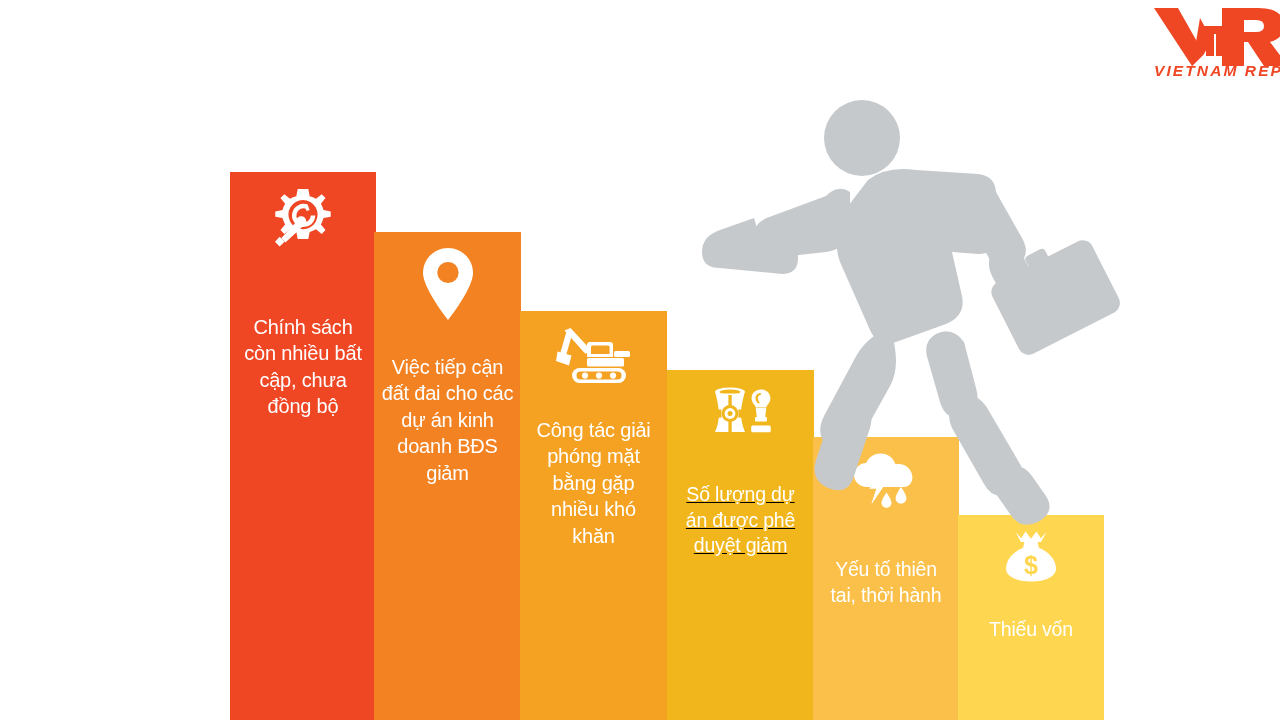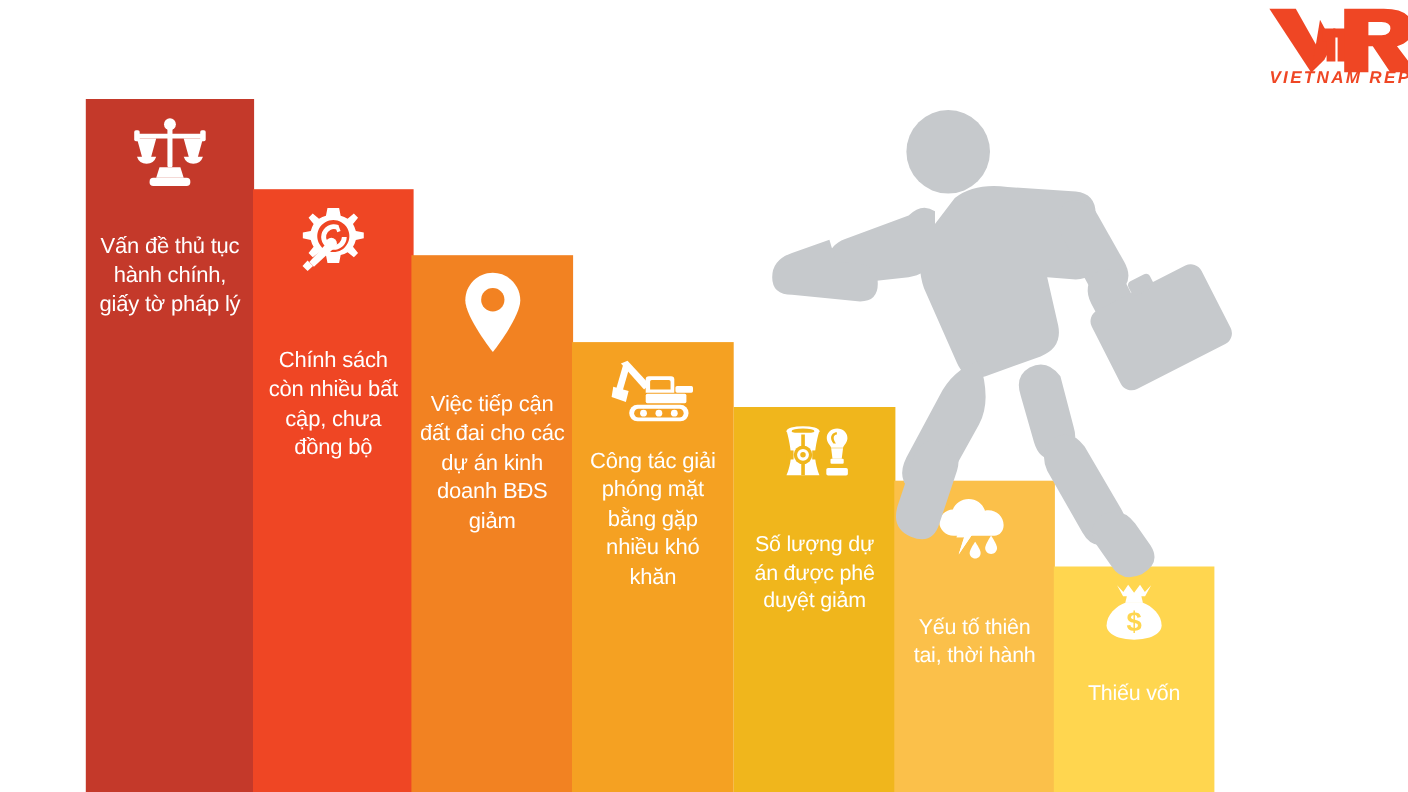--- a/index.html
+++ b/index.html
@@ -82,40 +82,20 @@
   .bar.b4 .bar-label { font-size: 20px; }
   .bar.b5 .bar-label { font-size: 19.5px; }
   .bar.b6 .bar-label { font-size: 19.5px; }
   .bar.b7 .bar-label { font-size: 19.5px; }
 </style>
 </head>
 <body>
 
 <div id="stage">
 
-  <div class="bar b1" style="left:78px; top:90px; width:153px; height:630px; background:#c4392a;">
-    <span class="bar-icon">
-      <svg width="76" height="70" viewBox="0 0 76 70" fill="#ffffff">
-        <rect x="35.2" y="6" width="4.6" height="42" rx="1"></rect>
-        <circle cx="37.5" cy="9" r="5.4"></circle>
-        <rect x="6" y="17.5" width="63" height="4.4" rx="2.2"></rect>
-        <rect x="5" y="14.5" width="5" height="10" rx="1.6"></rect>
-        <rect x="65" y="14.5" width="5" height="10" rx="1.6"></rect>
-        <path d="M7.5 22 L25 22 L20 40 Q16.2 43.5 12.5 40 Z"></path>
-        <path d="M7.5 38.5 A9.2 9.2 0 0 0 25 38.5 Z"></path>
-        <path d="M50 22 L67.5 22 L62.5 40 Q58.8 43.5 55 40 Z"></path>
-        <path d="M50 38.5 A9.2 9.2 0 0 0 67.5 38.5 Z"></path>
-        <path d="M28 48 L47 48 L50 57.5 L25 57.5 Z"></path>
-        <rect x="19" y="57.5" width="37" height="7.6" rx="3.4"></rect>
-      </svg>
-    </span>
-    <span class="bar-label" style="margin-top:32px;">Vấn đề thủ tục
-hành chính,
-giấy tờ pháp lý</span>
-  </div>
 
   <div class="bar b2" style="left:230px; top:172px; width:146px; height:548px; background:#ef4624;gap:20px;">
     <span class="bar-icon">
       <svg width="70" height="70" viewBox="0 0 70 70" fill="#ffffff">
         <path d="M35 3 l5.3 0 1.4 7.2 a25.6 25.6 0 0 1 6.3 2.6 l5.7-4.6 3.8 3.8 -4.6 5.7 a25.6 25.6 0 0 1 2.6 6.3 l7.2 1.4 0 5.3 -7.2 1.4 a25.6 25.6 0 0 1 -2.6 6.3 l4.6 5.7 -3.8 3.8 -5.7-4.6 a25.6 25.6 0 0 1 -6.3 2.6 l-1.4 7.2 -5.3 0 -5.3 0 -1.4-7.2 a25.6 25.6 0 0 1 -6.3-2.6 l-5.7 4.6 -3.8-3.8 4.6-5.7 a25.6 25.6 0 0 1 -2.6-6.3 l-7.2-1.4 0-5.3 7.2-1.4 a25.6 25.6 0 0 1 2.6-6.3 l-4.6-5.7 3.8-3.8 5.7 4.6 a25.6 25.6 0 0 1 6.3-2.6 l1.4-7.2 Z
                  M35 14 a14.6 14.6 0 1 0 0.01 0 Z" fill-rule="evenodd"></path>
         <circle cx="35" cy="28.6" r="13.4" fill="#ef4624"></circle>
         <path d="M39.6 18.6 a11.6 11.6 0 1 0 7.6 10.9 l-4.4 0 a7.2 7.2 0 1 1 -4.6-6.8 Z"></path>
         <path d="M39.6 18.6 l2.0 5.4 -3.0 1.1 -2.0-5.4 Z"></path>
         <path d="M30.8 33.0 l-17.6 19.2 4.2 4.2 19.2-17.6 Z"></path>
@@ -158,28 +138,28 @@
         <rect x="33" y="33" width="37" height="8.5" rx="1.5"></rect>
         <rect x="60" y="26" width="16" height="6" rx="1.5"></rect>
 
         <rect x="18" y="43" width="54" height="15" rx="7.5"></rect>
         <rect x="22.5" y="46.6" width="45" height="8" rx="4" fill="#f5a122"></rect>
         <circle cx="31" cy="50.6" r="3.1"></circle>
         <circle cx="45" cy="50.6" r="3.1"></circle>
         <circle cx="59" cy="50.6" r="3.1"></circle>
       </svg>
     </span>
-    <span class="bar-label" style="margin-top:14px;">Công tác giải
+    <span class="bar-label" style="margin-top:26px;">Công tác giải
 phóng mặt
 bằng gặp
 nhiều khó
 khăn</span>
   </div>
 
-  <div class="bar b5" style="left:667px; top:370px; width:147px; height:350px; background:#f0b61c;">
+  <div class="bar b5" style="left:667px; top:370px; width:147px; height:350px; background:#f0b61c;text-decoration:underline;">
     <span class="bar-icon">
       <svg width="66" height="64" viewBox="0 0 66 64" fill="#ffffff">
 
         <ellipse cx="22" cy="8" rx="15" ry="4.6"></ellipse>
         <ellipse cx="22" cy="8" rx="10.4" ry="2.4" fill="#f0b61c"></ellipse>
         <path d="M7.6 9.5 C7.6 9.5 11 22 11 30 C11 39 7 48 7 48 L37 48 C37 48 33 39 33 30 C33 22 36.4 9.5 36.4 9.5 Z"></path>
         <rect x="20.4" y="11" width="3.3" height="37" fill="#f0b61c"></rect>
         <circle cx="22" cy="29.5" r="8.4" fill="#f0b61c"></circle>
         <circle cx="22" cy="29.5" r="5.4"></circle>
         <circle cx="22" cy="29.5" r="2.5" fill="#f0b61c"></circle>

